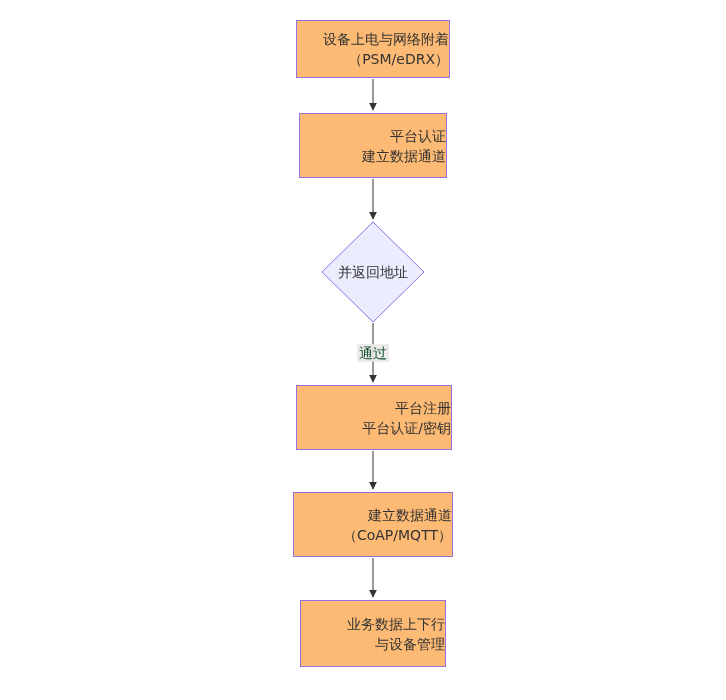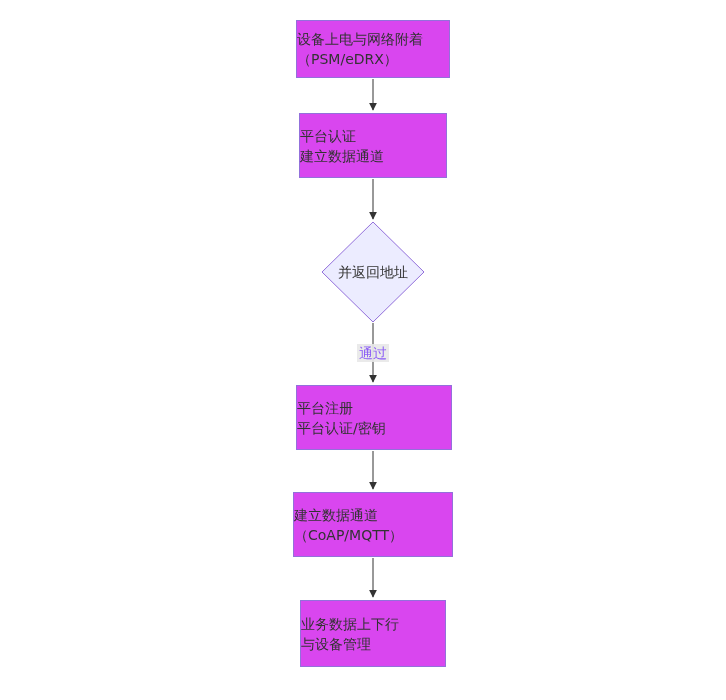--- a/index.html
+++ b/index.html
@@ -19,49 +19,49 @@
     position: absolute;
     left: 0;
     top: 0;
     width: 726px;
     height: 700px;
     pointer-events: none;
   }
   .flow-node {
     position: absolute;
     box-sizing: border-box;
-    background: #d946ef;
+    background: #fdba74;
     border: 1px solid #9370DB;
     color: #333333;
     font-size: 14px;
     line-height: 20px;
     display: flex;
     flex-direction: column;
-    align-items: flex-start;
+    align-items: flex-end;
     justify-content: center;
     text-align: center;
   }
   .flow-node span { display: block; white-space: nowrap; }
   .diamond-label {
     position: absolute;
     left: 322px;
     top: 262px;
     width: 102px;
     text-align: center;
     color: #333333;
     font-size: 14px;
     line-height: 20px;
   }
   .edge-label {
     position: absolute;
     left: 373px;
     top: 353px;
     transform: translate(-50%, -50%);
     background: rgba(232,232,232,0.9);
-    color: #8b5cf6;
+    color: #14532d;
     font-size: 14px;
     line-height: 18px;
     padding: 0 2px;
     white-space: nowrap;
   }
   
   .n1 { left: 296px; top: 20px;  width: 154px; height: 58px; }
   .n2 { left: 299px; top: 113px; width: 148px; height: 65px; }
   .n3 { left: 296px; top: 385px; width: 156px; height: 65px; }
   .n4 { left: 293px; top: 492px; width: 160px; height: 65px; }

